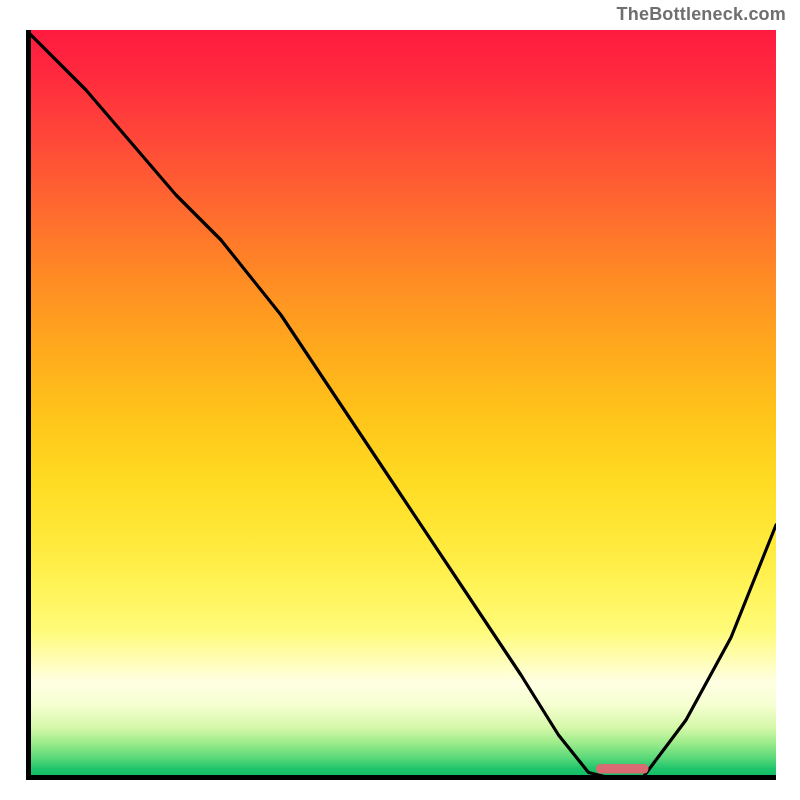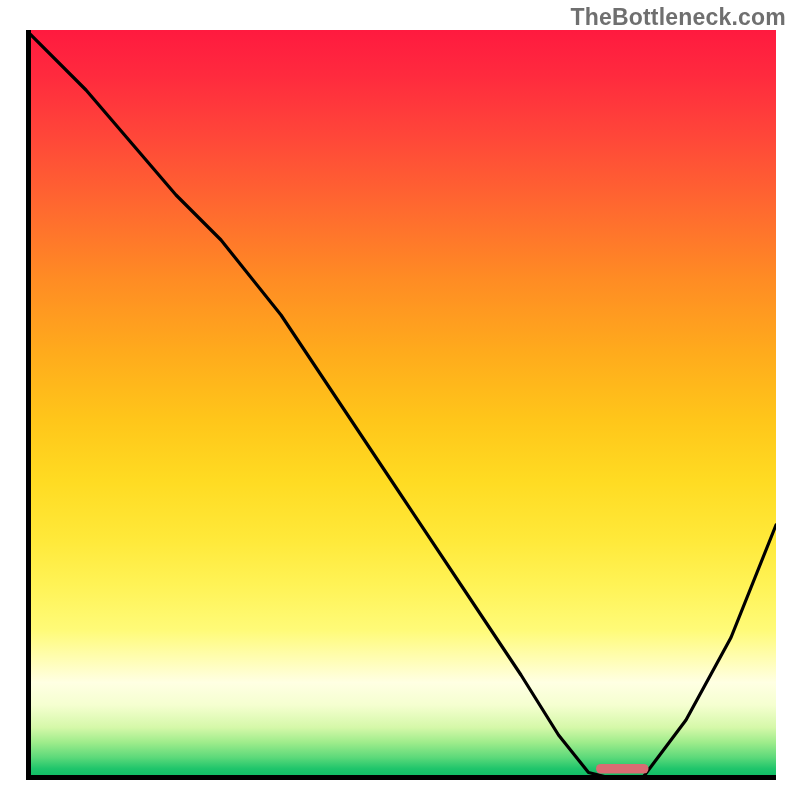--- a/index.html
+++ b/index.html
@@ -13,21 +13,21 @@
   }
   .chart-container {
     position: relative;
     width: 800px;
     height: 800px;
   }
   .watermark {
     position: absolute;
     top: 4px;
     right: 14px;
-    font-size: 23px;
+    font-size: 18px;
     font-weight: 600;
     color: #6f6f6f;
     letter-spacing: 0.2px;
     z-index: 30;
   }
   .plot-area {
     position: absolute;
     left: 26px;
     top: 30px;
     width: 750px;

